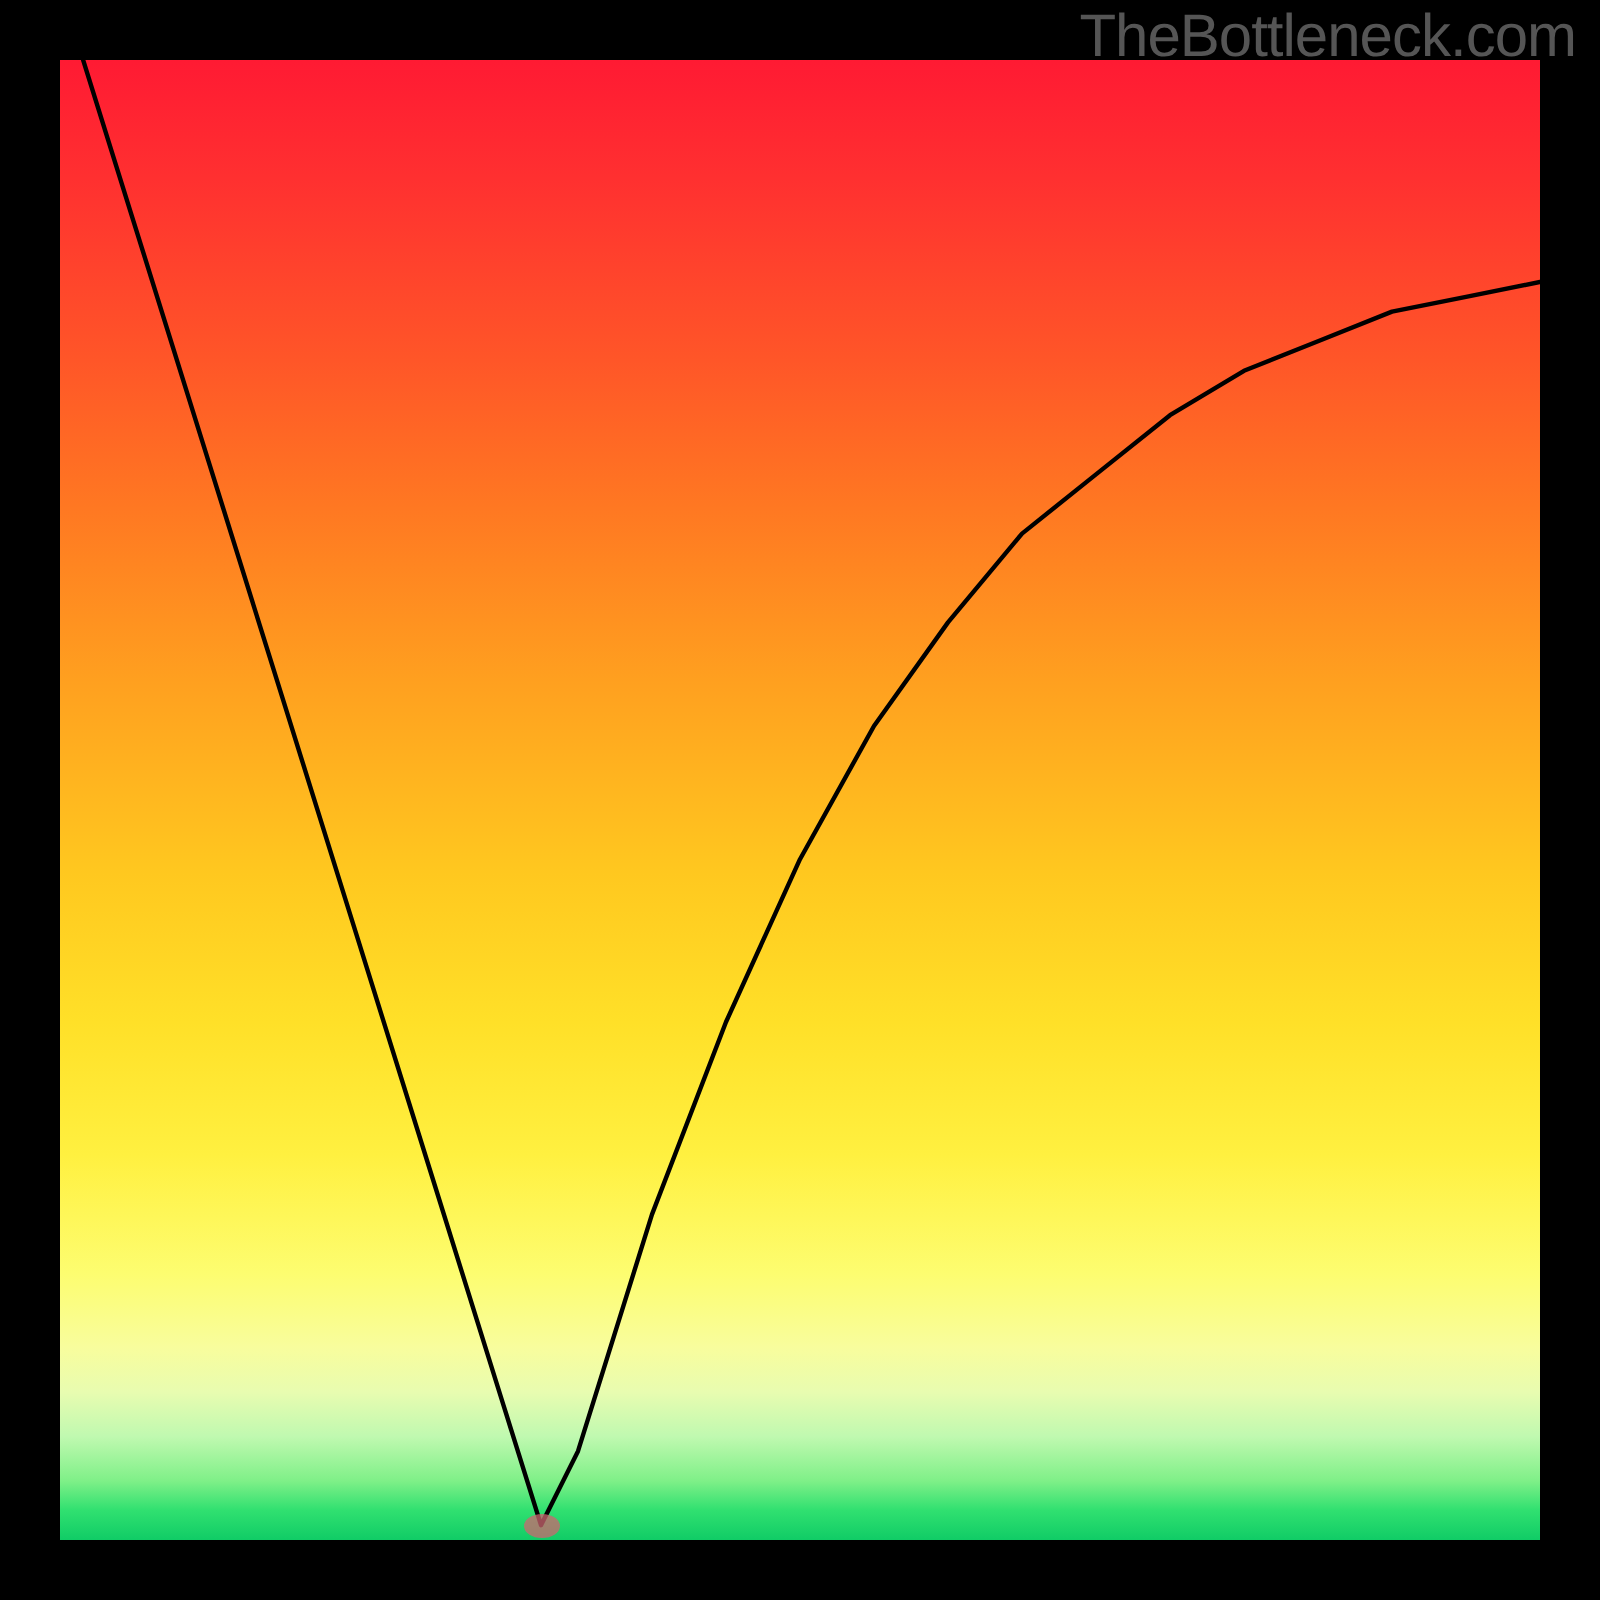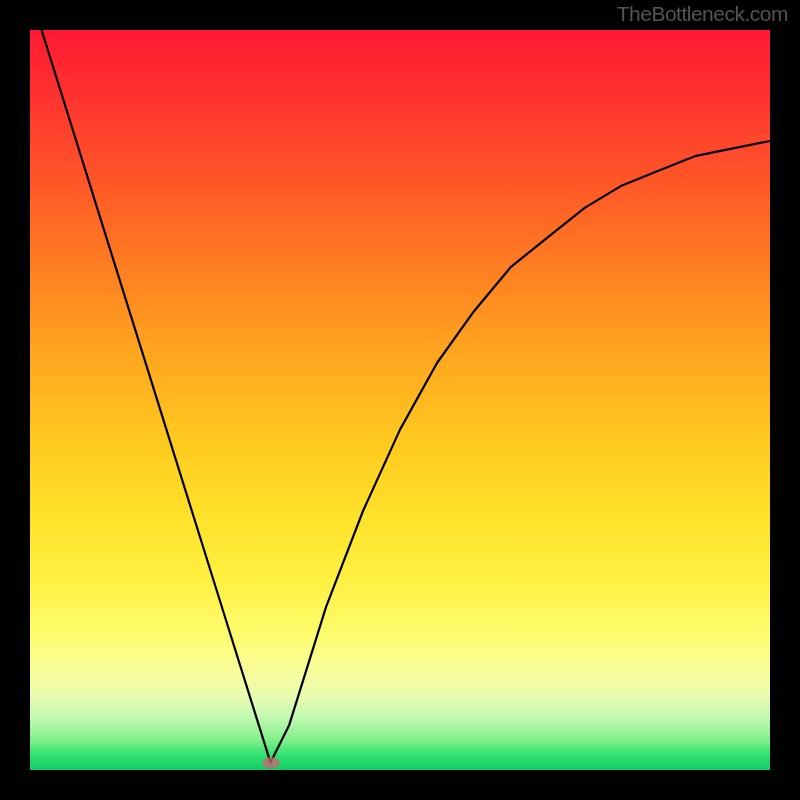--- a/index.html
+++ b/index.html
@@ -9,21 +9,21 @@
     background: #000;
     position: relative;
     font-family: Arial, sans-serif;
     overflow: hidden;
   }
   .watermark {
     position: absolute;
     top: 2px;
     right: 12px;
     color: #555;
-    font-size: 21px;
+    font-size: 30px;
     font-weight: 500;
     z-index: 10;
     letter-spacing: -0.5px;
   }
   .plot-area {
     position: absolute;
     left: 30px;
     top: 30px;
     width: 740px;
     height: 740px;

